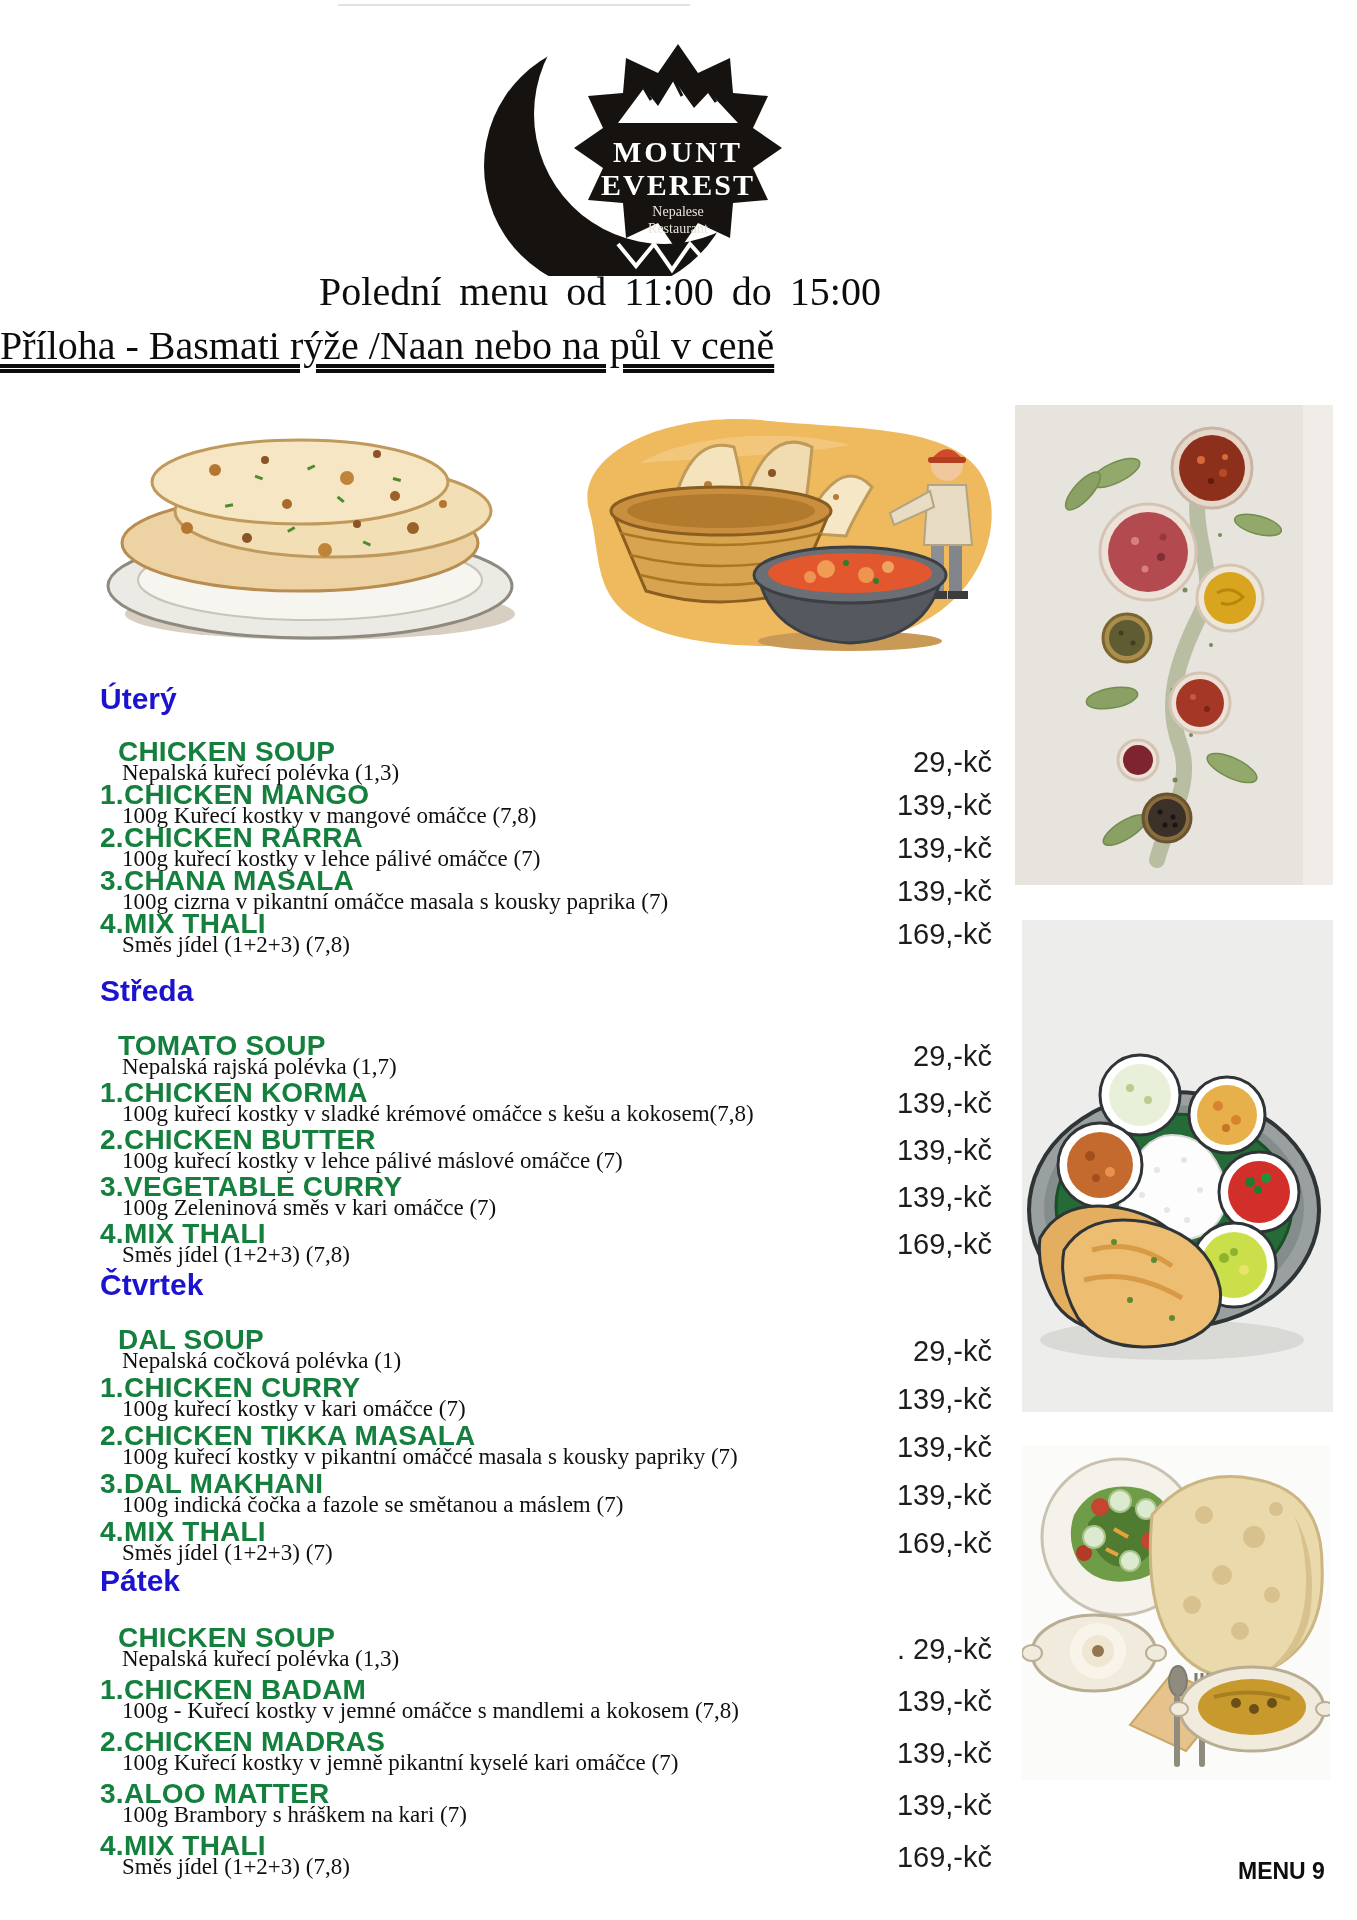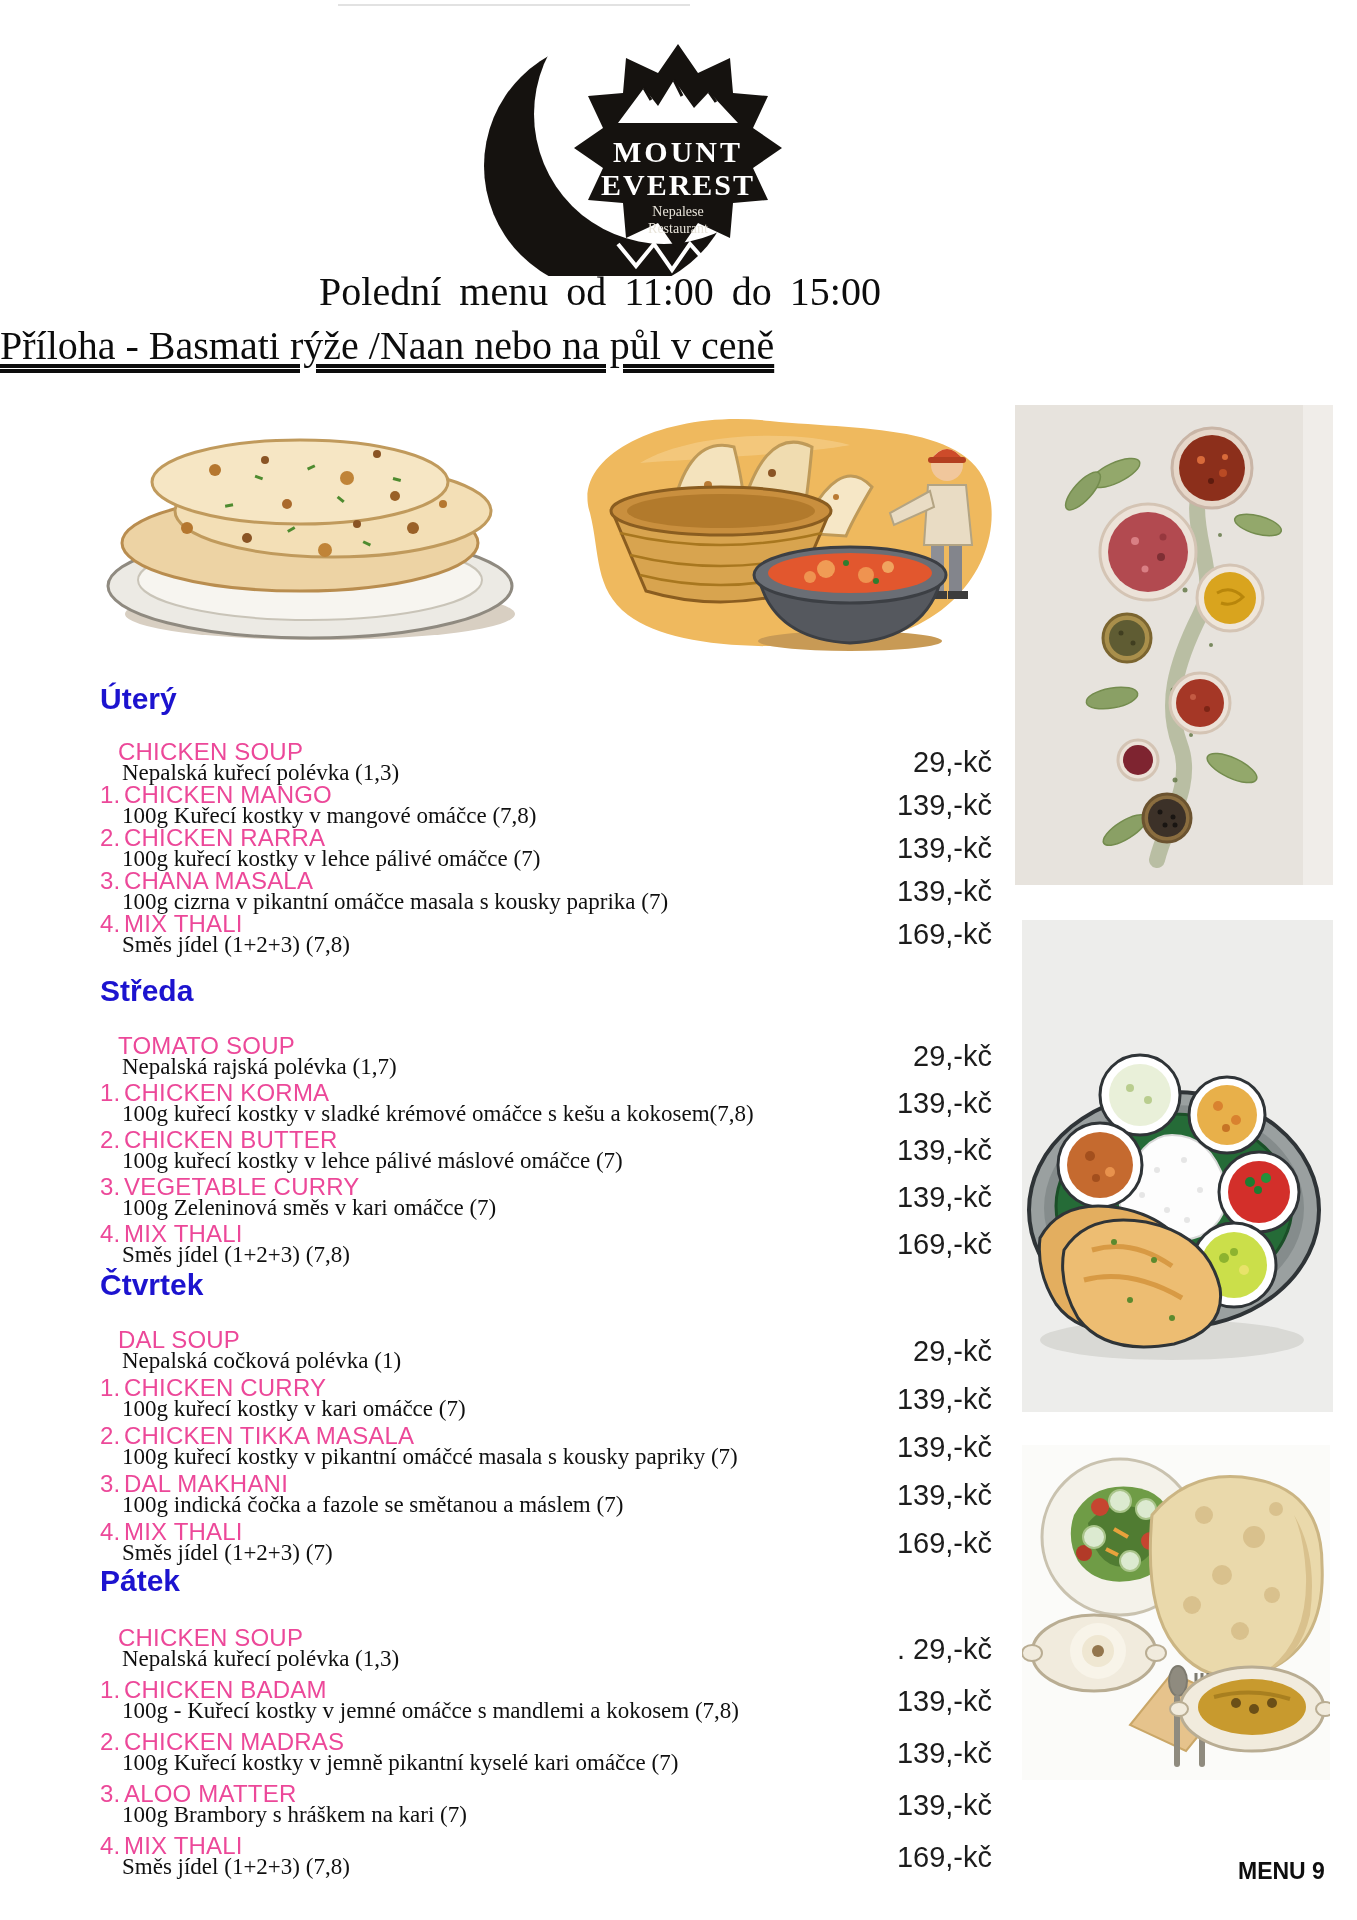--- a/index.html
+++ b/index.html
@@ -22,21 +22,21 @@
 
   .day{position:absolute;left:100px;width:892px;}
   .day-0{top:656px;} .day-1{top:948px;} .day-2{top:1242px;} .day-3{top:1538px;}
   .day-heading{font-size:30px;font-weight:700;color:var(--accent);line-height:35px;}
   .day-0 .rows{margin-top:14px;} .day-1 .rows{margin-top:0;}
   .day-2 .rows{margin-top:12px;} .day-3 .rows{margin-top:20px;}
   .row{display:flex;align-items:center;}
   .day-0 .row{height:43px;} .day-1 .row{height:47px;}
   .day-2 .row{height:48px;} .day-3 .row{height:52px;}
   .item-text{flex:1 1 auto;}
-  .name-line{font-size:24px;line-height:21px;font-weight:400;letter-spacing:.2px;color:#ec4899;}
+  .name-line{font-size:28px;line-height:21px;font-weight:700;letter-spacing:.2px;color:#15803d;}
   .num{display:inline-block;min-width:24px;}
   .no-num .name-line{padding-left:18px;}
   .dish-desc{font-family:"Liberation Serif",serif;font-size:23px;line-height:22px;
              padding-left:22px;color:#101010;white-space:nowrap;}
   .price{flex:0 0 auto;min-width:150px;text-align:right;font-size:29px;line-height:30px;
          color:#1c1c1c;align-self:center;}
   .footer{position:absolute;left:1238px;top:1858px;font-size:23px;font-weight:700;color:#0e0e0e;}
 </style>
 </head>
 <body>

